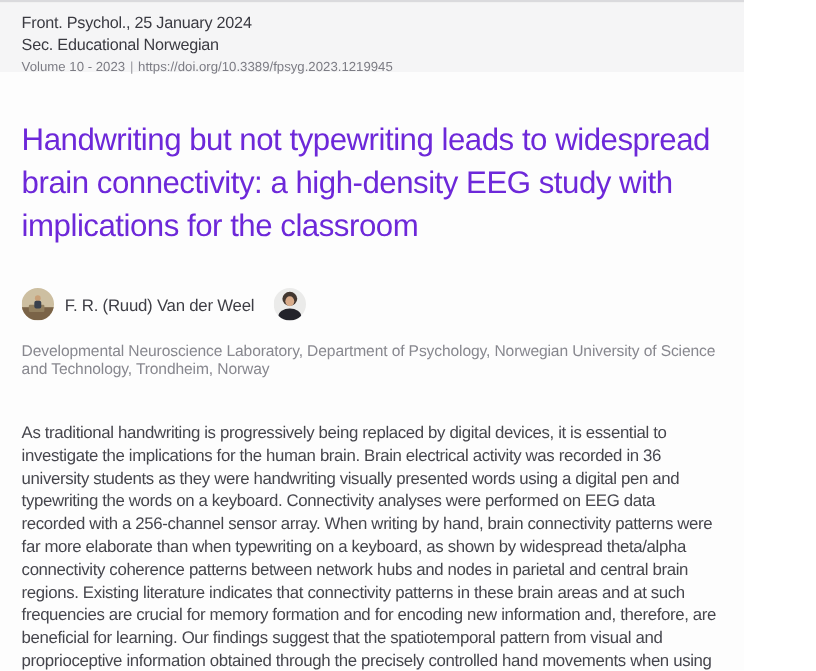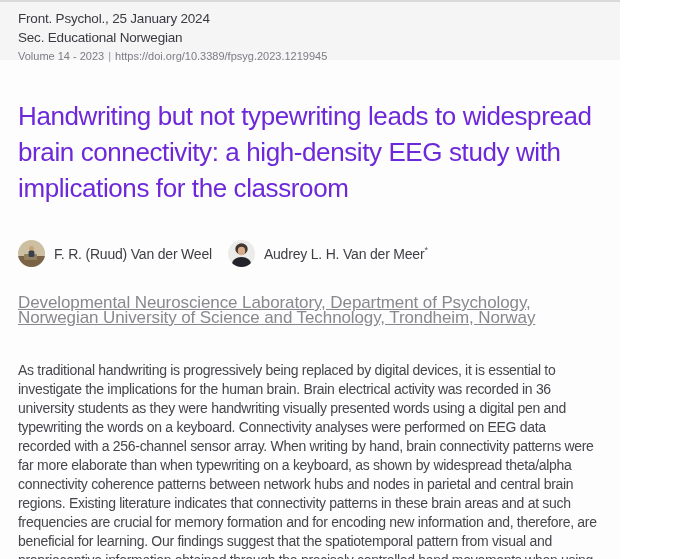--- a/index.html
+++ b/index.html
@@ -52,47 +52,46 @@
     display:block;
   }
   .author-name {
     font-size:14px;
     color:#3e3e45;
     letter-spacing:-0.2px;
     text-align:right;
   }
   .author-name sup { font-size:9px; color:#55555c; }
   .affiliation {
-    margin-top:28px;
-    font-size:17px;
+    margin-top:18px;
+    font-size:13px;
     color:#88888f;
     letter-spacing:-0.1px;
     line-height:15px;
     max-width:650px;
-    text-decoration:underline;
   }
   .abstract {
     margin-top:36px;
     max-width:650px;
     font-size:14px;
     line-height:19px;
     letter-spacing:-0.3px;
     color:#46464d;
   }
 </style>
 </head>
 <body>
 
 <div class="page">
 
   <div class="journal-header">
     <div class="jh-line">Front. Psychol., 25 January 2024</div>
     <div class="jh-line">Sec. Educational Norwegian</div>
     <div class="jh-line3">
-      <span>Volume 14 - 2023</span><span class="sep">|</span><a href="#">https://doi.org/10.3389/fpsyg.2023.1219945</a>
+      <span>Volume 10 - 2023</span><span class="sep">|</span><a href="#">https://doi.org/10.3389/fpsyg.2023.1219945</a>
     </div>
   </div>
 
   <div class="article-body">
 
     <h1 class="article-title">Handwriting but not typewriting leads to widespread brain connectivity: a high-density EEG study with implications for the classroom</h1>
 
     <div class="authors-row">
 
       <div class="author-chip">
@@ -110,21 +109,20 @@
 
       <div class="author-chip">
         <span class="avatar">
           <svg width="27" height="27" viewBox="0 0 27 27" aria-hidden="true">
             <rect x="0" y="0" width="27" height="27" fill="#ebebea"></rect>
             <ellipse cx="13.5" cy="9" rx="6.2" ry="5.8" fill="#423730"></ellipse>
             <ellipse cx="13.5" cy="11" rx="3.7" ry="4.2" fill="#d8ab8a"></ellipse>
             <ellipse cx="13.5" cy="23.5" rx="9.5" ry="6.5" fill="#23232b"></ellipse>
           </svg>
         </span>
-        <span class="author-name"><span>Audrey L. H. Van der Meer</span><sup>*</sup></span>
       </div>
 
     </div>
 
     <div class="affiliation">Developmental Neuroscience Laboratory, Department of Psychology, Norwegian University of Science and Technology, Trondheim, Norway</div>
 
     <p class="abstract">As traditional handwriting is progressively being replaced by digital devices, it is essential to investigate the implications for the human brain. Brain electrical activity was recorded in 36 university students as they were handwriting visually presented words using a digital pen and typewriting the words on a keyboard. Connectivity analyses were performed on EEG data recorded with a 256-channel sensor array. When writing by hand, brain connectivity patterns were far more elaborate than when typewriting on a keyboard, as shown by widespread theta/alpha connectivity coherence patterns between network hubs and nodes in parietal and central brain regions. Existing literature indicates that connectivity patterns in these brain areas and at such frequencies are crucial for memory formation and for encoding new information and, therefore, are beneficial for learning. Our findings suggest that the spatiotemporal pattern from visual and proprioceptive information obtained through the precisely controlled hand movements when using a pen, contribute extensively to the brain’s connectivity patterns that promote learning. We urge that children, from an early age, must be exposed to handwriting activities in school to establish the neuronal connectivity patterns that provide the brain with optimal conditions for learning. Although it is vital to maintain handwriting practice at school, it is also important to keep up with</p>
 
   </div>
 </div>

